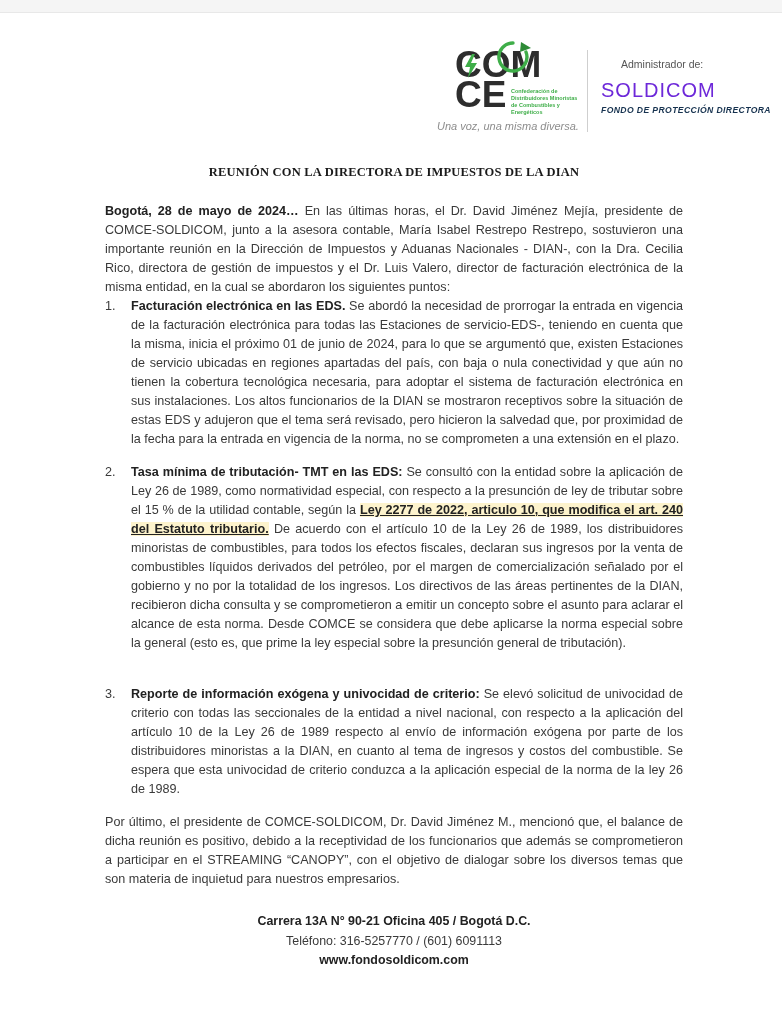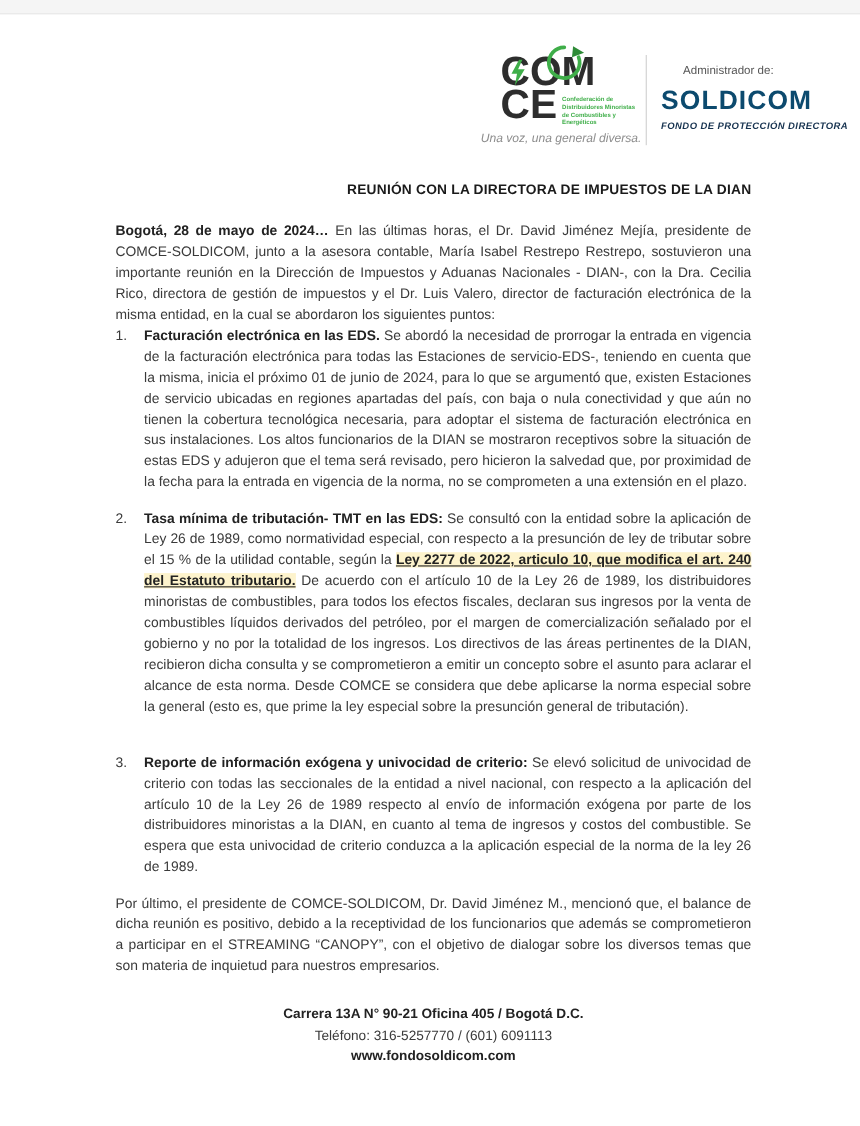--- a/index.html
+++ b/index.html
@@ -35,31 +35,31 @@
   .comce-tagline{
     position:absolute;left:2px;top:76px;width:150px;
     font-size:11px;font-style:italic;color:#8d8d8d;white-space:nowrap;
   }
   .header-divider{
     position:absolute;left:152px;top:6px;width:1px;height:82px;background:#cfcfcf;
   }
   .soldicom{position:absolute;left:166px;top:14px;width:160px;}
   .admin-label{font-size:10.5px;color:#555555;margin-bottom:10px;margin-left:20px;}
   .soldicom-name{
-    font-size:24px;font-weight:700;color:#0c4a6e;letter-spacing:1px;line-height:1;
+    font-size:20px;font-weight:400;color:#6d28d9;letter-spacing:1px;line-height:1;
   }
   .soldicom-sub{
     margin-top:5px;font-size:8.6px;font-weight:700;font-style:italic;
     color:#16324f;letter-spacing:0.4px;white-space:nowrap;
   }
   
   .doc{position:absolute;left:105px;top:165px;width:578px;}
   .doc-title{
-    text-align:right;font-size:12.5px;font-weight:700;color:#1a1a1a;
-    margin:0 0 22px 0;letter-spacing:0.2px;
+    text-align:center;font-size:12.5px;font-weight:700;color:#1a1a1a;
+    margin:0 0 22px 0;letter-spacing:0.2px;font-family:Liberation Serif, serif;
   }
   p.para{
     margin:0;font-size:12.6px;line-height:19px;text-align:justify;color:#3a3a3a;
   }
   .intro{margin-bottom:21px;}
   .list{margin-top:0;}
   .list-item{display:flex;margin-bottom:14px;}
   .list-item .num{width:26px;flex:0 0 26px;font-size:12.6px;line-height:19px;color:#3a3a3a;}
   .list-item .content{flex:1;}
   .item3{margin-top:32px;}
@@ -89,21 +89,21 @@
       <svg class="comce-o-ring" viewBox="0 0 36 36">
         <path d="M 18 3 A 14 14 0 1 0 31 12" fill="none" stroke="#3fae49" stroke-width="3.4" stroke-linecap="round"></path>
         <polygon points="26,2 36,8 25,12" fill="#2e8b37"></polygon>
       </svg>
       <svg class="comce-bolt" viewBox="0 0 16 24">
         <polygon points="9,0 2,13 7,13 5,24 14,9 8,9 12,0" fill="#3fae49"></polygon>
       </svg>
     </div>
     <div class="comce-line2">CE</div>
     <div class="comce-side">Confederación de Distribuidores Minoristas de Combustibles y Energéticos</div>
-    <div class="comce-tagline">Una voz, una general diversa.</div>
+    <div class="comce-tagline">Una voz, una misma diversa.</div>
   </div>
 
   <div class="header-divider"></div>
 
   <div class="soldicom">
     <div class="admin-label">Administrador de:</div>
     <div class="soldicom-name">SOLDICOM</div>
     <div class="soldicom-sub">FONDO DE PROTECCIÓN DIRECTORA</div>
   </div>
 

